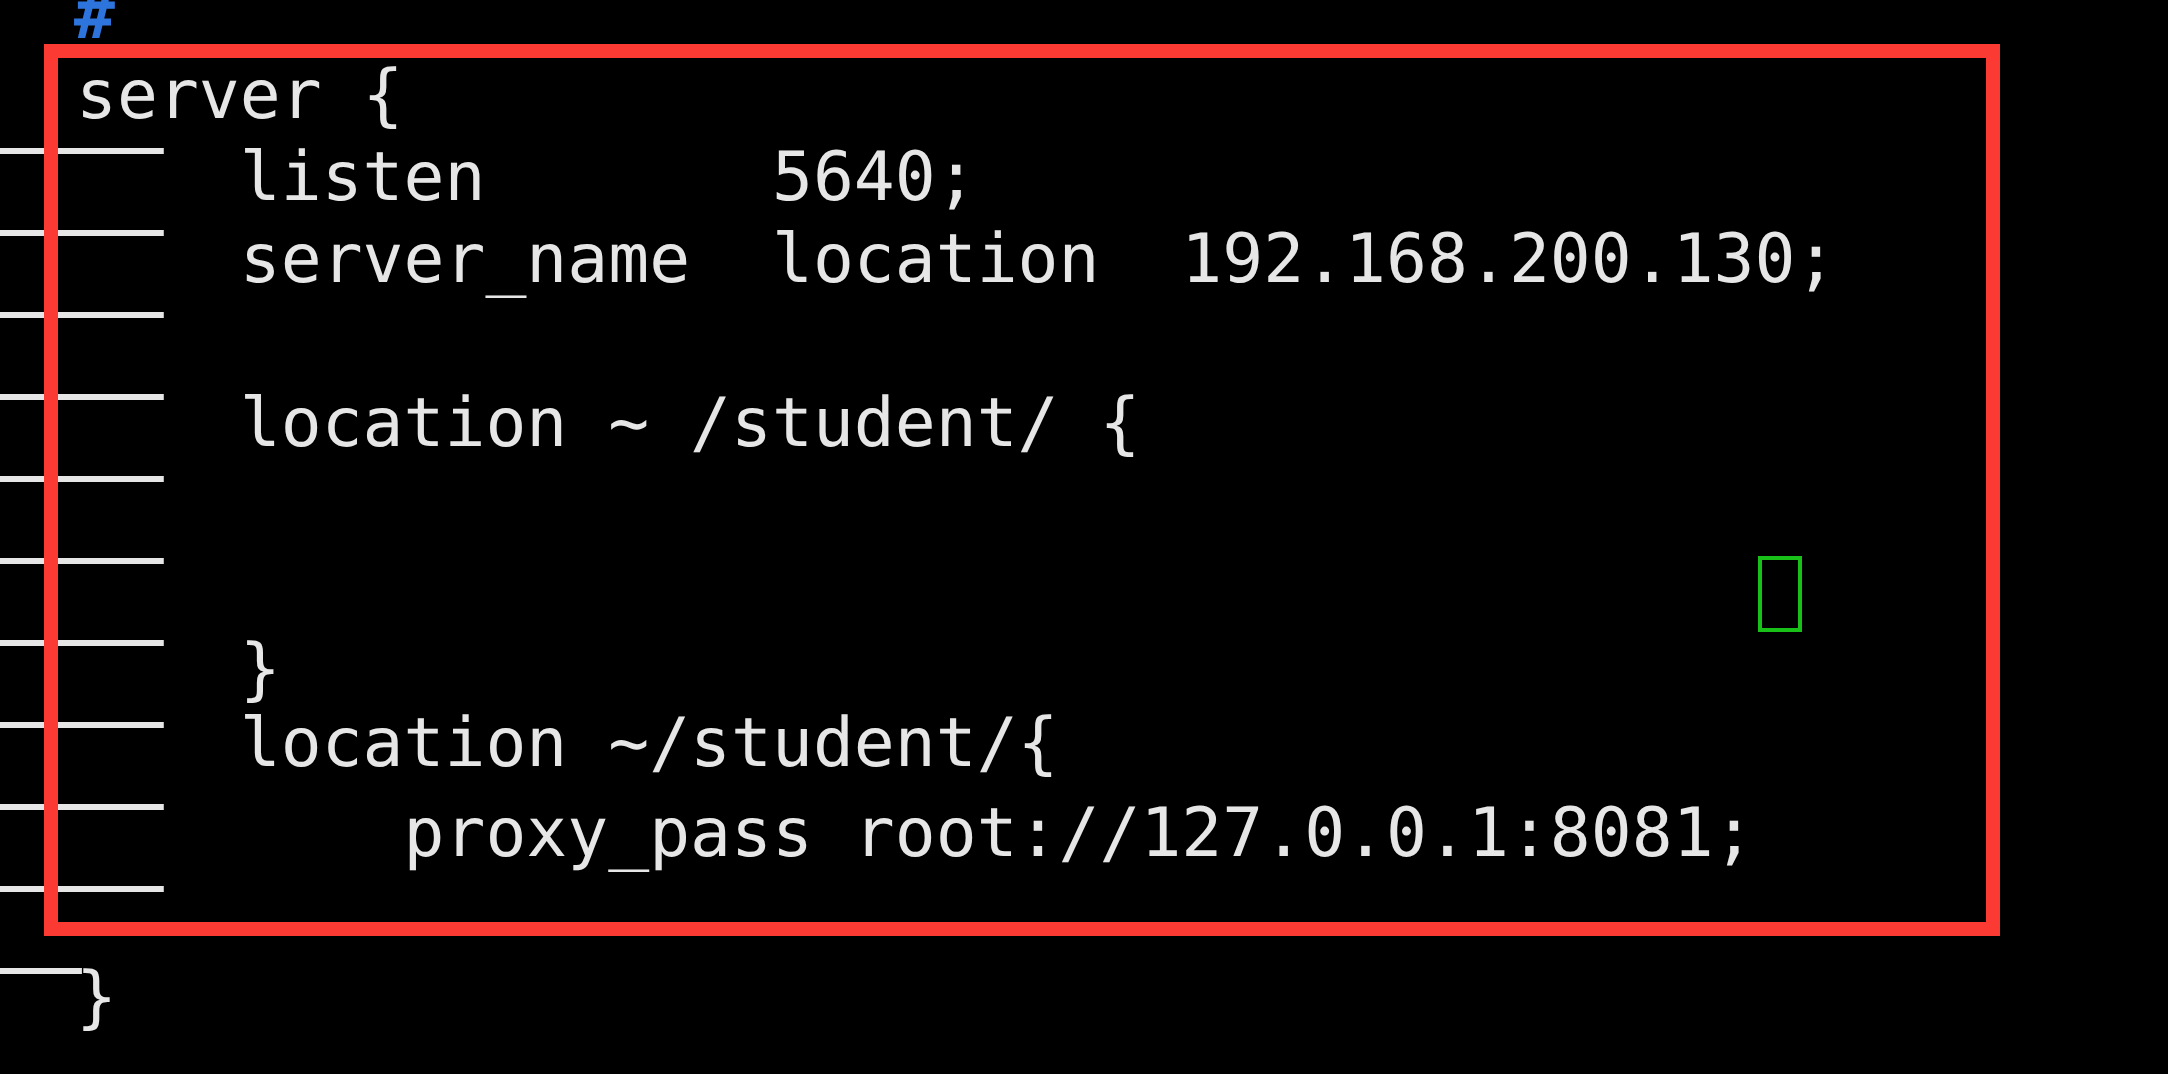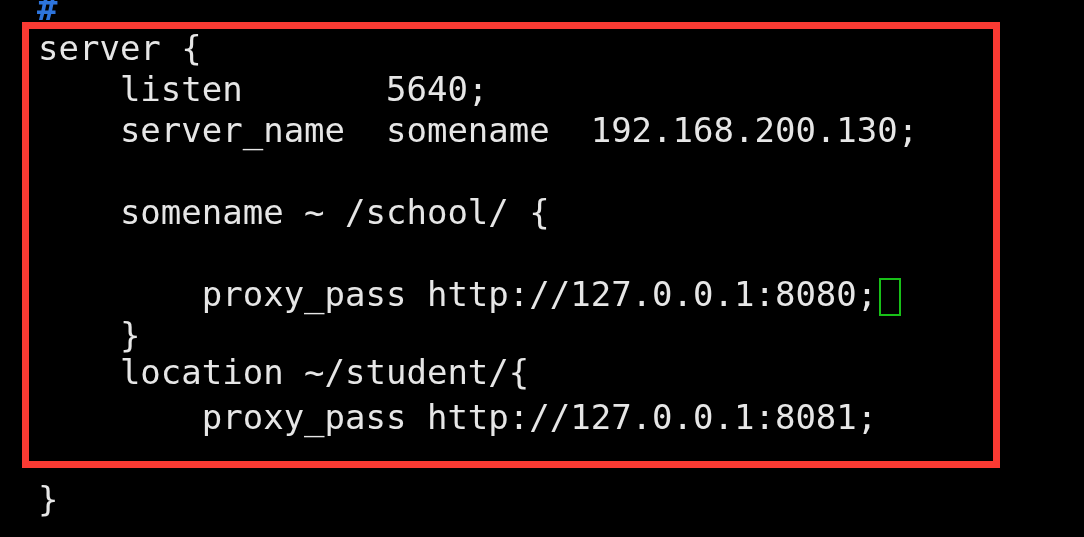--- a/index.html
+++ b/index.html
@@ -30,20 +30,21 @@
     left: 0;
     top: 0;
     width: 900px;
     height: 537px;
     font-family: "DejaVu Sans Mono", "Liberation Mono", monospace;
     font-size: 34px;
     line-height: 41px;
     letter-spacing: 0px;
     white-space: pre;
     color: #e6e6e6;
+    text-decoration: underline;
   }
 
   .code-line {
     position: absolute;
     left: 38px;
     white-space: pre;
     font-family: "DejaVu Sans Mono", "Liberation Mono", monospace;
     font-size: 34px;
     line-height: 41px;
     color: #e6e6e6;
@@ -89,27 +90,26 @@
 </head>
 <body>
 
 <div id="screen">
 
   <div class="comment-hash">#</div>
 
   <div class="code-layer">
     <div class="code-line" style="top:28px">server {</div>
     <div class="code-line" style="top:69px">    listen       5640;</div>
-    <div class="code-line" style="top:110px">    server_name  somename  192.168.200.130;</div>
+    <div class="code-line" style="top:110px">    server_name  location  192.168.200.130;</div>
     <div class="code-line" style="top:151px"></div>
-    <div class="code-line" style="top:192px">    somename ~ /school/ {</div>
-    <div class="code-line" style="top:274px">        proxy_pass http://127.0.0.1:8080;</div>
+    <div class="code-line" style="top:192px">    location ~ /student/ {</div>
     <div class="code-line" style="top:315px">    }</div>
     <div class="code-line" style="top:352px">    location ~/student/{</div>
-    <div class="code-line" style="top:397px">        proxy_pass http://127.0.0.1:8081;</div>
+    <div class="code-line" style="top:397px">        proxy_pass root://127.0.0.1:8081;</div>
     <div class="code-line" style="top:438px"></div>
     <div class="code-line" style="top:479px">}</div>
   </div>
 
   <div class="match-highlight"></div>
 
   <div class="annotation-box"></div>
 
 </div>
 

